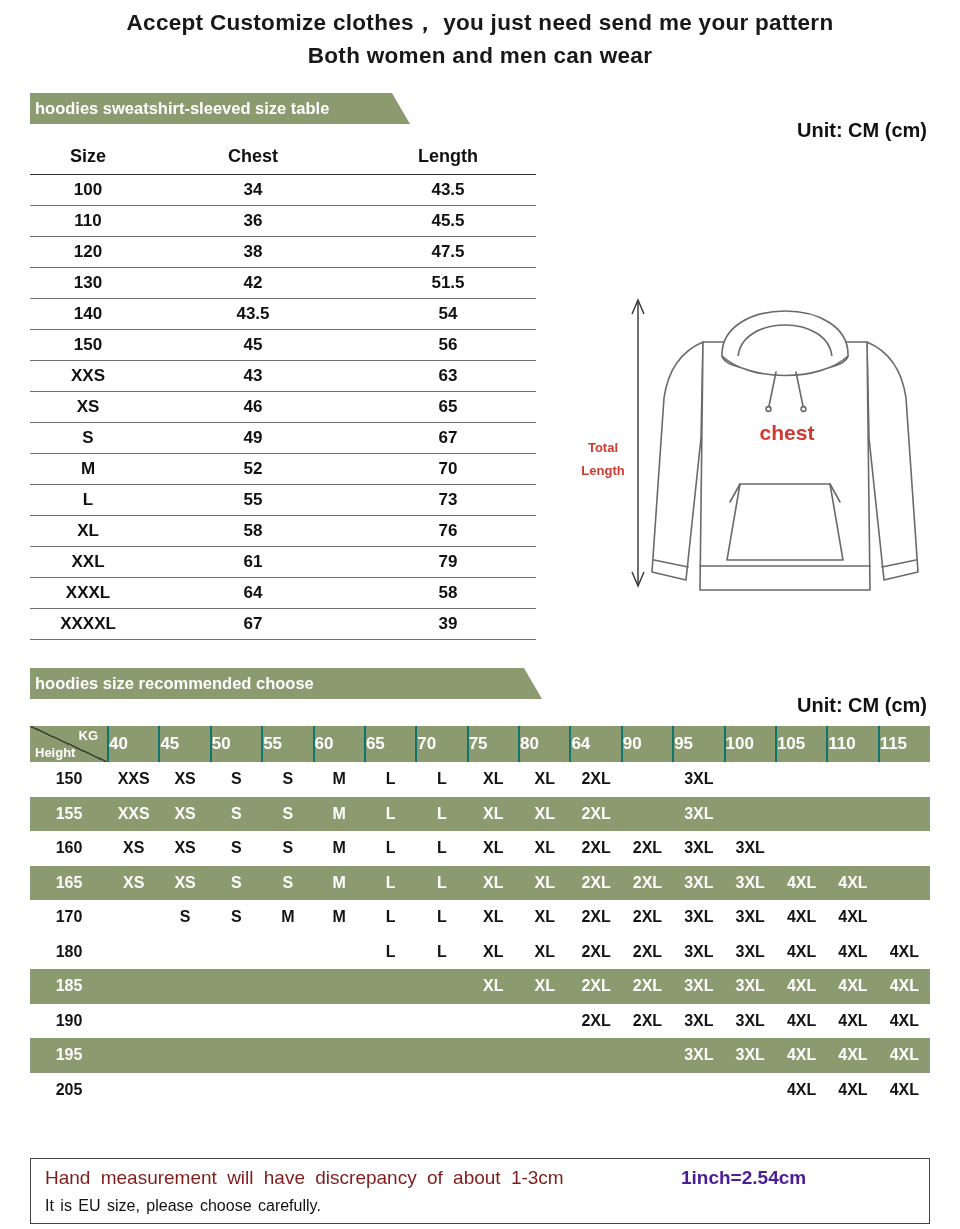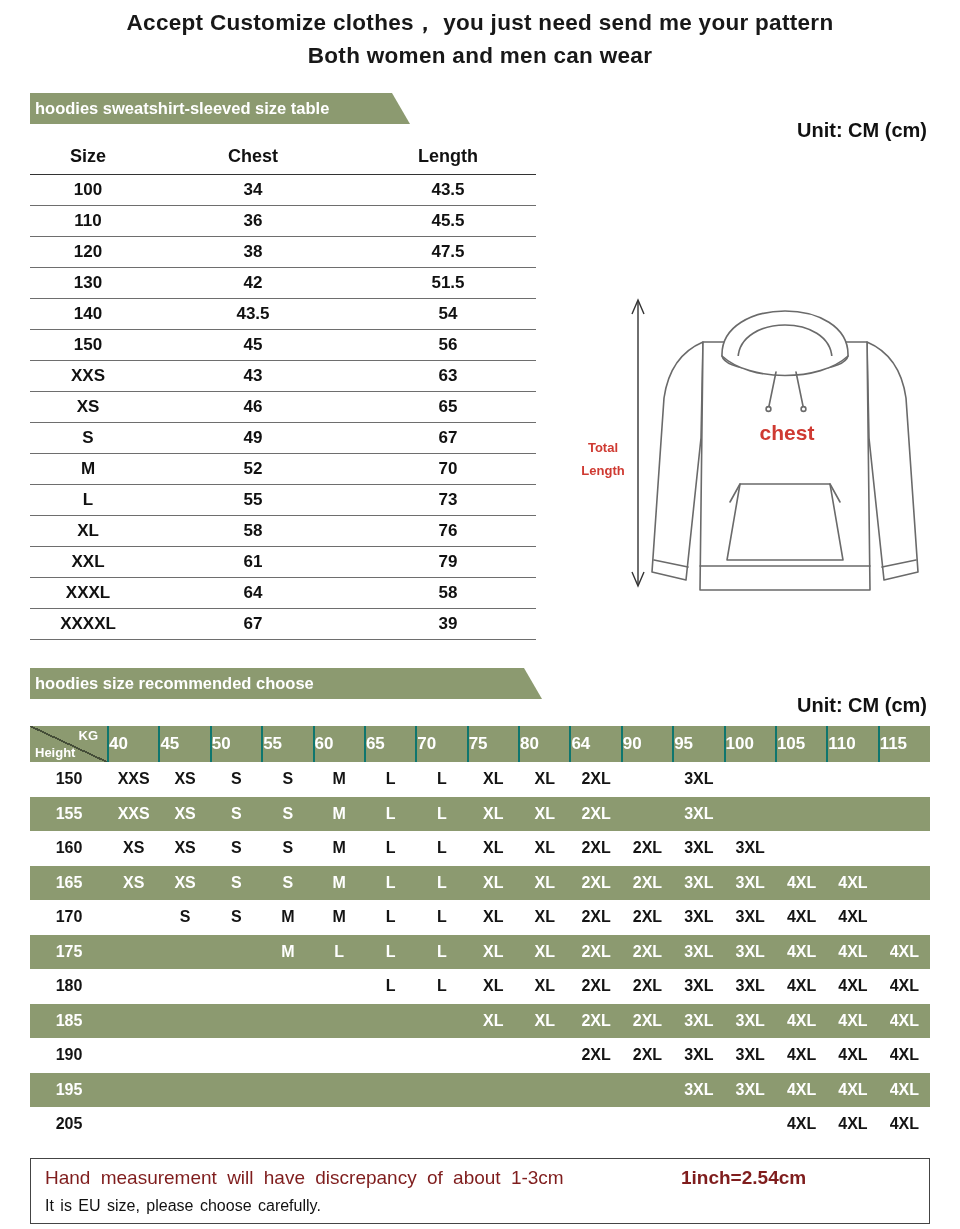--- a/index.html
+++ b/index.html
@@ -46,21 +46,21 @@
   .corner-kg { position:absolute; top:2px; right:9px; font-size:13px; font-weight:bold; color:#fff; }
   .corner-height { position:absolute; bottom:2px; left:5px; font-size:13px; font-weight:bold; color:#fff; }
   table.rec tbody th, table.rec tbody td { height:34.5px; font-size:16px; font-weight:bold;
     text-align:center; color:#141414; background:#fff; }
   table.rec tbody tr.shaded th, table.rec tbody tr.shaded td { background:#8c9a70; color:#fff; }
 
   .footer-box { position:absolute; left:30px; top:1158px; width:900px; height:66px;
     border:1.5px solid #444; background:#fff; }
   .footer-line1 { position:absolute; left:14px; top:8px; font-size:19px; font-weight:normal;
     color:#7f1d1d; word-spacing:5px; }
-  .footer-inch { position:absolute; left:650px; top:8px; font-size:19px; font-weight:bold; color:#7f1d1d; }
+  .footer-inch { position:absolute; left:650px; top:8px; font-size:19px; font-weight:bold; color:#4c1d95; }
   .footer-line2 { position:absolute; left:14px; top:38px; font-size:16px; font-weight:normal;
     color:#111; word-spacing:2px; }
 </style>
 </head>
 <body>
 
 <div class="page">
 
   <div class="main-title">
     <div>Accept Customize clothes， you just need send me your pattern</div>
@@ -312,39 +312,20 @@
           <td>XL</td>
           <td>XL</td>
           <td>2XL</td>
           <td>2XL</td>
           <td>3XL</td>
           <td>3XL</td>
           <td>4XL</td>
           <td>4XL</td>
           <td></td>
         </tr>
-        <tr class="shaded">
-          <th>175</th>
-          <td></td>
-          <td></td>
-          <td></td>
-          <td>M</td>
-          <td>L</td>
-          <td>L</td>
-          <td>L</td>
-          <td>XL</td>
-          <td>XL</td>
-          <td>2XL</td>
-          <td>2XL</td>
-          <td>3XL</td>
-          <td>3XL</td>
-          <td>4XL</td>
-          <td>4XL</td>
-          <td>4XL</td>
-        </tr>
         <tr>
           <th>180</th>
           <td></td>
           <td></td>
           <td></td>
           <td></td>
           <td></td>
           <td>L</td>
           <td>L</td>
           <td>XL</td>

